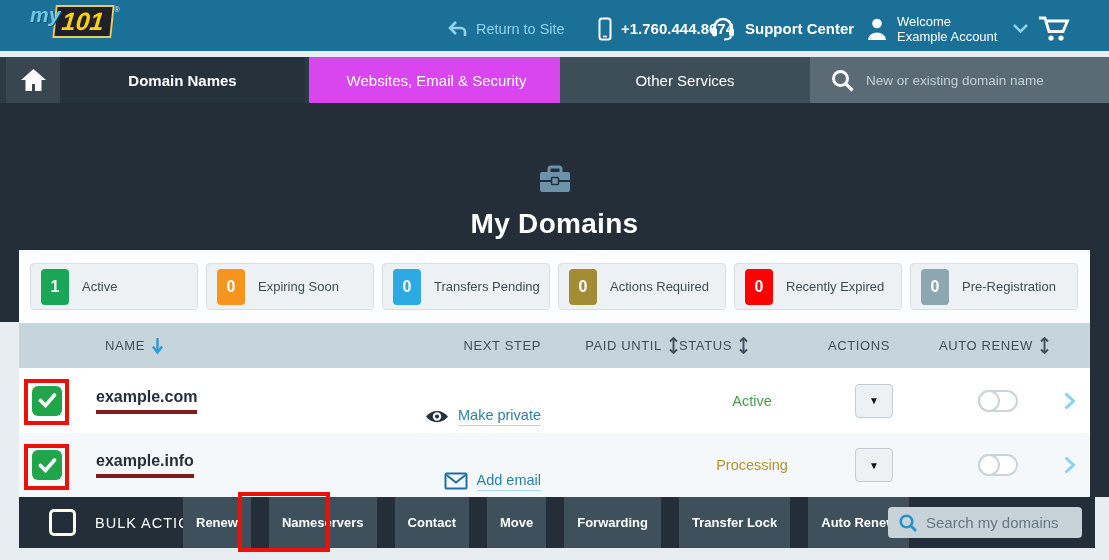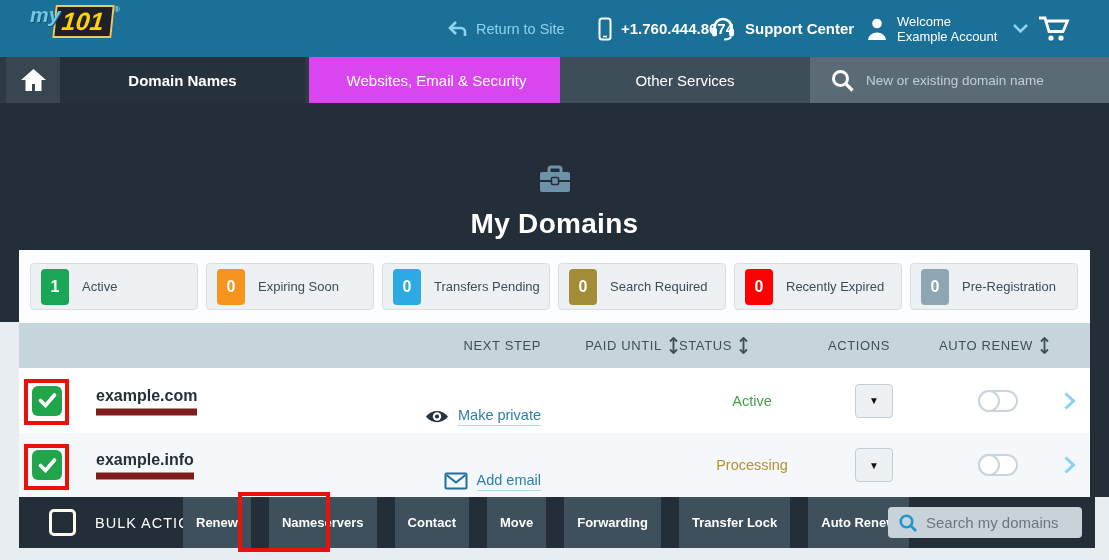--- a/index.html
+++ b/index.html
@@ -1,20 +1,20 @@
 <!DOCTYPE html>
 <html><head>
 <meta charset="utf-8">
 <style>
   * { margin:0; padding:0; box-sizing:border-box; }
   html,body { width:1109px; height:560px; }
   body { font-family:"Liberation Sans", sans-serif; background:#e7edf0; position:relative; overflow:hidden; }
 
   
-  .topbar { position:absolute; left:0; top:0; width:1109px; height:57px; background:#1a7096;padding-left:13px; }
+  .topbar { position:absolute; left:0; top:0; width:1109px; height:51px; background:#1a7096;padding-left:13px; }
   .tb-group { position:absolute; top:0; height:57px; display:flex; align-items:center; gap:9px; color:#fff; }
   .tb-return { left:448px; color:#8fd2ee; font-size:14.5px; }
   .tb-phone  { left:598px; font-weight:bold; font-size:15px; }
   .tb-support{ left:710px; font-weight:bold; font-size:15px; }
   .tb-welcome{ left:866px; font-size:13px; line-height:15px; }
   .tb-cart   { left:1038px; }
   .logo { position:absolute; left:30px; top:5px; display:flex; align-items:flex-start; cursor:pointer; }
   .logo-my { color:#6fc7e8; font-style:italic; font-weight:bold; font-size:21px; margin-top:-2px; margin-right:-6px; z-index:2; text-shadow:1px 1px 0 #14516b; }
   .logo-101 { background:#20202b; color:#ffd200; font-style:italic; font-weight:bold; font-size:25px; padding:1px 7px 2px 6px; border:2px solid #e3cd64; transform:skewX(-6deg); line-height:26px; }
   .logo-right { display:flex; flex-direction:column; margin-left:2px; }
@@ -52,21 +52,21 @@
   .th-next { left:300px; width:222px; justify-content:flex-end; }
   .th-paid { left:520px; width:185px; justify-content:center; }
   .th-status { left:660px; width:146px; }
   .th-actions { left:780px; width:120px; justify-content:center; }
   .th-auto { left:900px; width:150px; justify-content:center; }
 
   .trow { position:absolute; left:0; width:1071px; }
   .trow-1 { top:118px; height:65px; background:#ffffff; }
   .trow-2 { top:183px; height:64px; background:#f4f8fa; }
   .cb-green { position:absolute; left:13px; top:50%; margin-top:-15px; width:30px; height:30px; background:#21a54a; border-radius:6px; display:flex; align-items:center; justify-content:center; cursor:pointer; }
-  .domain { position:absolute; left:77px; top:50%; transform:translateY(-50%); font-size:16px; font-weight:600; color:#232f39; border-bottom:7px solid #7f1d1d; padding-bottom:4px; cursor:pointer; }
+  .domain { position:absolute; left:77px; top:50%; transform:translateY(-50%); font-size:16px; font-weight:600; color:#232f39; border-bottom:4px solid #7f1d1d; padding-bottom:4px; cursor:pointer; }
   .nextstep { position:absolute; left:300px; top:16px; width:222px; height:100%; display:flex; align-items:center; justify-content:flex-end; gap:9px; }
   .nextstep a { color:#2d7fa7; font-size:14.5px; text-decoration:none; border-bottom:1px solid #a5dcf2; padding-bottom:2px; cursor:pointer; }
   .statuscell { position:absolute; left:660px; top:0; width:146px; height:100%; display:flex; align-items:center; justify-content:center; font-size:14.5px; }
   .dd-btn { position:absolute; left:836px; top:50%; margin-top:-17px; width:38px; height:34px; background:#eef1f3; border:1px solid #c3ced4; border-radius:4px; display:flex; align-items:center; justify-content:center; cursor:pointer; }
   .dd-btn span { font-size:10px; color:#111; }
   .toggle { position:absolute; left:959px; top:50%; margin-top:-11px; width:40px; height:22px; border:2px solid #c9d5da; border-radius:11px; background:#fff; cursor:pointer; }
   .toggle .knob { position:absolute; left:-2px; top:-2px; width:22px; height:22px; border:2px solid #c9d5da; border-radius:50%; background:#fff; }
   .row-chev { position:absolute; left:1044px; top:50%; transform:translateY(-50%); cursor:pointer; }
 
   
@@ -211,33 +211,42 @@
     <div class="card">
       <span class="badge" style="background: rgb(247, 148, 30);">0</span>
       <span class="card-label">Expiring Soon</span>
     </div>
     <div class="card">
       <span class="badge" style="background: rgb(44, 170, 226);">0</span>
       <span class="card-label">Transfers Pending</span>
     </div>
     <div class="card">
       <span class="badge" style="background: rgb(162, 140, 53);">0</span>
-      <span class="card-label">Search Required</span>
+      <span class="card-label">Actions Required</span>
     </div>
     <div class="card">
       <span class="badge" style="background: rgb(254, 0, 2);">0</span>
       <span class="card-label">Recently Expired</span>
     </div>
     <div class="card">
       <span class="badge" style="background: rgb(140, 167, 178);">0</span>
       <span class="card-label">Pre-Registration</span>
     </div>
   </div>
 
   <div class="thead">
+    <div class="th th-name">
+      <span>NAME</span>
+      <span>
+        <svg width="11" height="18" viewBox="0 0 11 18">
+            <line x1="5.5" y1="1" x2="5.5" y2="13" stroke="#2b9cd8" stroke-width="2.4"></line>
+            <path d="M1 9.5 L5.5 15.5 L10 9.5" fill="none" stroke="#2b9cd8" stroke-width="2.4"></path>
+          </svg>
+      </span>
+    </div>
     <div class="th th-next">
       <span>NEXT STEP</span>
     </div>
     <div class="th th-paid">
       <span>PAID UNTIL</span>
       <span>
         <svg width="9" height="17" viewBox="0 0 9 17">
             <line x1="4.5" y1="2" x2="4.5" y2="15" stroke="#3e4f5a" stroke-width="1.9"></line>
             <path d="M1 4.5 L4.5 1 L8 4.5" fill="none" stroke="#3e4f5a" stroke-width="1.9"></path>
             <path d="M1 12.5 L4.5 16 L8 12.5" fill="none" stroke="#3e4f5a" stroke-width="1.9"></path>

